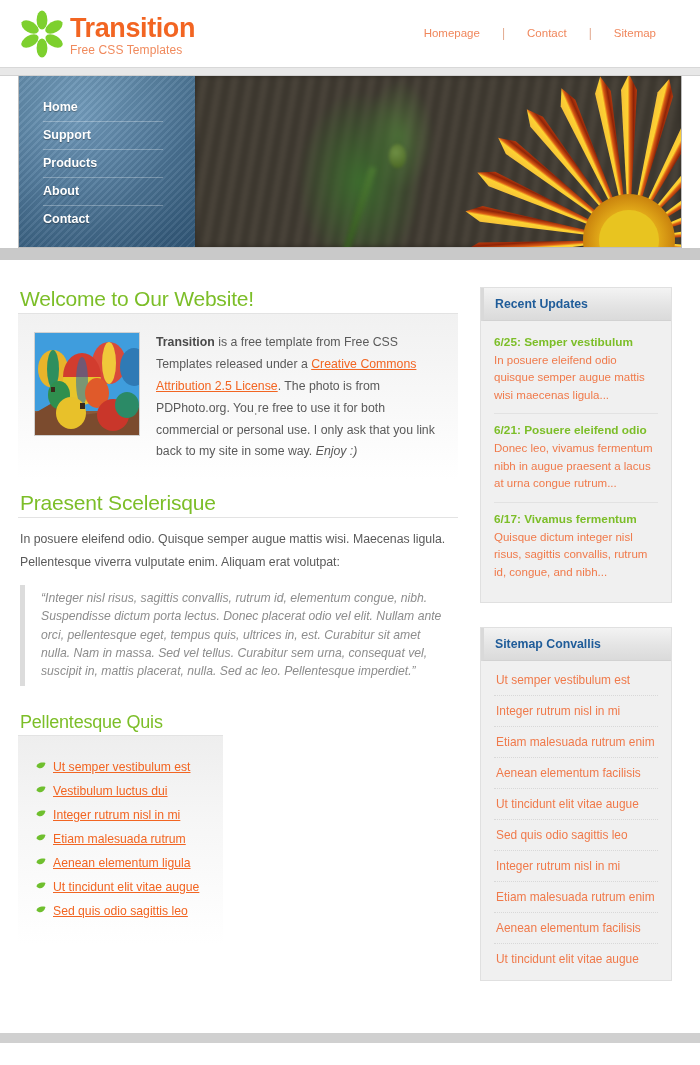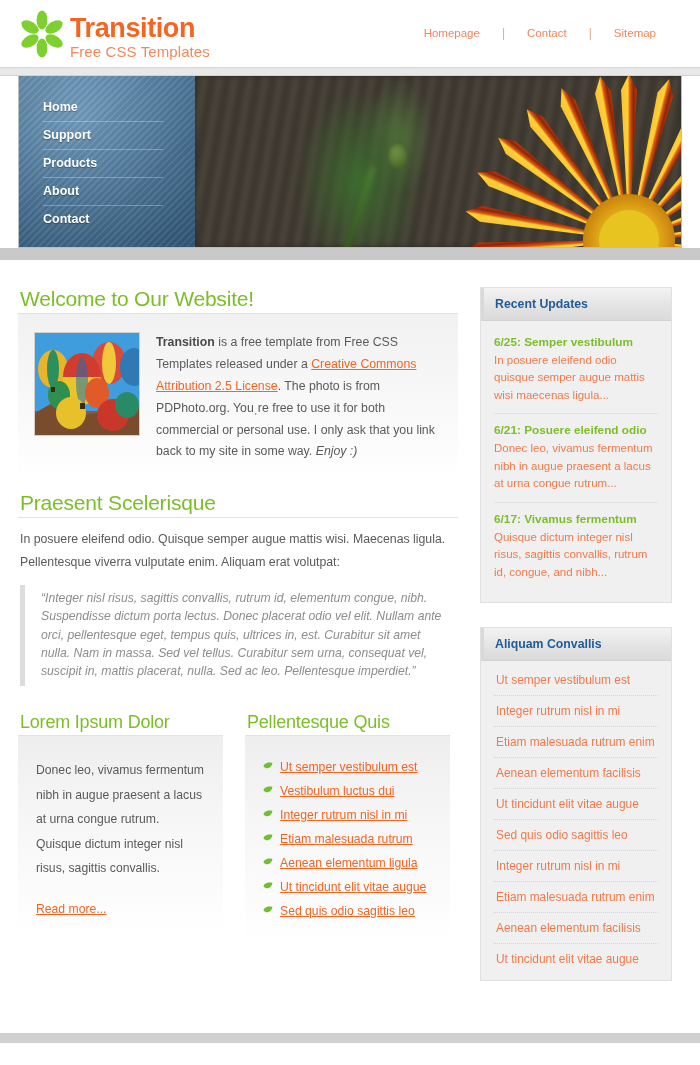--- a/index.html
+++ b/index.html
@@ -23,21 +23,21 @@
     position: absolute; left: 18px; top: 8px;
     display: flex; align-items: flex-start;
   }
   .logo-flower { width: 48px; height: 48px; margin-top: 2px; }
   .logo-text { margin-left: 4px; padding-top: 6px; }
   .logo-title {
     font-size: 27px; font-weight: bold; color: #F26522;
     letter-spacing: -0.4px; line-height: 1.05;
   }
   .logo-sub {
-    font-size: 15px; color: #F08A5D; margin-top: 1px; letter-spacing: 0.1px;
+    font-size: 12px; color: #F08A5D; margin-top: 1px; letter-spacing: 0.1px;
   }
   .topnav {
     position: absolute; right: 22px; top: 26px;
     display: flex; align-items: center; gap: 0px;
     font-size: 11.5px;
     text-align: center;
   }
   .topnav a {
     color: #F0875C; text-decoration: none; padding: 0 22px;
   }
@@ -353,28 +353,20 @@
           <b>Transition</b><span> is a free template from Free CSS Templates released under a </span><a href="#">Creative Commons Attribution 2.5 License</a><span>. The photo is from PDPhoto.org. Youˌre free to use it for both commercial or personal use. I only ask that you link back to my site in some way. </span><i>Enjoy :)</i>
         </p>
       </div>
 
       <h2 class="section-title" style="margin-top:12px">Praesent Scelerisque</h2>
       <div class="rule"></div>
       <p class="body-text">In posuere eleifend odio. Quisque semper augue mattis wisi. Maecenas ligula. Pellentesque viverra vulputate enim. Aliquam erat volutpat:</p>
       <blockquote>“Integer nisl risus, sagittis convallis, rutrum id, elementum congue, nibh. Suspendisse dictum porta lectus. Donec placerat odio vel elit. Nullam ante orci, pellentesque eget, tempus quis, ultrices in, est. Curabitur sit amet nulla. Nam in massa. Sed vel tellus. Curabitur sem urna, consequat vel, suscipit in, mattis placerat, nulla. Sed ac leo. Pellentesque imperdiet.”</blockquote>
 
       <div class="two-col">
-        <div class="col">
-          <h2 class="section-title small">Lorem Ipsum Dolor</h2>
-          <div class="rule"></div>
-          <div class="col-box">
-            <p>Donec leo, vivamus fermentum nibh in augue praesent a lacus at urna congue rutrum. Quisque dictum integer nisl risus, sagittis convallis.</p>
-            <a class="read-more" href="#">Read more...</a>
-          </div>
-        </div>
 
         <div class="col">
           <h2 class="section-title small">Pellentesque Quis</h2>
           <div class="rule"></div>
           <div class="col-box">
             <ul class="leaf-list">
               <li>
                 <svg class="leaf" viewBox="0 0 10 8">
                     <path d="M9.5,1 C7,0 1,0.5 0.5,4.5 C3,7.5 8,7 9.5,1 Z" fill="#6FBF2E"></path>
                   </svg>
@@ -436,21 +428,21 @@
             <div class="update-text">Donec leo, vivamus fermentum nibh in augue praesent a lacus at urna congue rutrum...</div>
           </div>
           <div class="update">
             <div class="update-title">6/17: Vivamus fermentum</div>
             <div class="update-text">Quisque dictum integer nisl risus, sagittis convallis, rutrum id, congue, and nibh...</div>
           </div>
         </div>
       </div>
 
       <div class="panel">
-        <div class="panel-head">Aliquam Convallis</div>
+        <div class="panel-head">Sitemap Convallis</div>
         <div class="panel-body" style="padding-top:4px;padding-bottom:6px">
           <ul class="link-list">
             <li><a href="#">Ut semper vestibulum est</a></li>
             <li><a href="#">Integer rutrum nisl in mi</a></li>
             <li><a href="#">Etiam malesuada rutrum enim</a></li>
             <li><a href="#">Aenean elementum facilisis</a></li>
             <li><a href="#">Ut tincidunt elit vitae augue</a></li>
             <li><a href="#">Sed quis odio sagittis leo</a></li>
             <li><a href="#">Integer rutrum nisl in mi</a></li>
             <li><a href="#">Etiam malesuada rutrum enim</a></li>

